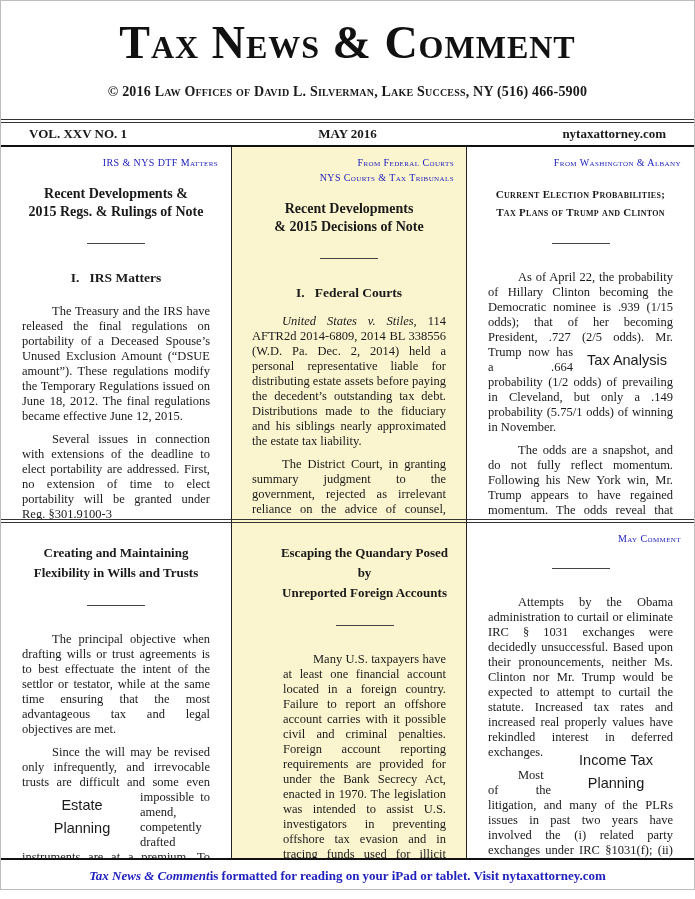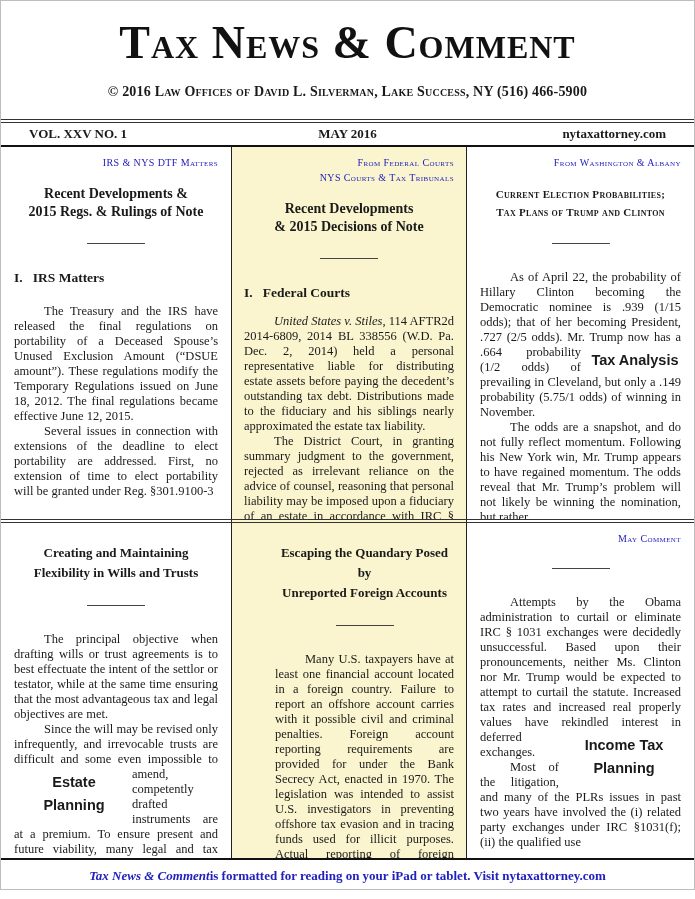--- a/index.html
+++ b/index.html
@@ -33,26 +33,26 @@
   .c3{grid-column:3;grid-row:1;}
   .c4{grid-column:1;grid-row:3;}
   .c5{grid-column:2;grid-row:3;padding-left:44px;}
   .c6{grid-column:3;grid-row:3;}
 
   .kicker{color:var(--blue);font-weight:normal;font-variant:small-caps;font-size:10px;line-height:15px;text-align:right;letter-spacing:.4px;}
   .headline{font-weight:bold;text-align:center;font-size:14px;line-height:18px;margin-top:15px;}
   .headline.large{font-size:13px;line-height:20px;margin-top:12px;}
   .headline.sc{font-variant:small-caps;font-size:11px;letter-spacing:.3px;}
   .sep{width:58px;border:none;border-top:1.5px solid #444;margin:22px auto 26px;}
-  .section-head{font-weight:bold;font-size:13.5px;margin:0 0 13px;}
+  .section-head{font-weight:bold;font-size:13.5px;margin:0 16px 13px;text-align:center;}
   .subhead{font-weight:bold;font-size:13.5px;line-height:17px;margin:0 0 10px;}
 
-  .para{font-size:12.5px;line-height:15px;text-align:justify;text-indent:30px;margin:0;}
+  .para{font-size:12.5px;line-height:15px;text-align:justify;text-indent:30px;margin:8px;}
 
-  .pull{float:right;font-family:"Liberation Sans",sans-serif;font-weight:bold;font-size:14.5px;line-height:23px;text-align:center;width:92px;margin:4px 0 2px 8px;text-indent:0;}
+  .pull{float:right;font-family:"Liberation Sans",sans-serif;font-weight:normal;font-size:14.5px;line-height:23px;text-align:center;width:92px;margin:4px 0 2px 8px;text-indent:0;}
   .pull.left{float:left;margin:4px 10px 2px 12px;width:96px;}
   .pull.wide{width:114px;}
 
   .mt8{margin-top:8px;}
   .mt18{margin-top:18px;}
 
   
   .footer{border-top:2px solid #111;height:33px;display:flex;align-items:center;justify-content:center;font-size:13px;font-weight:bold;color:var(--blue);}
   .footer .ftitle{font-style:italic;}
   .bottom-bar{height:3px;background:#1a1a1a;}

